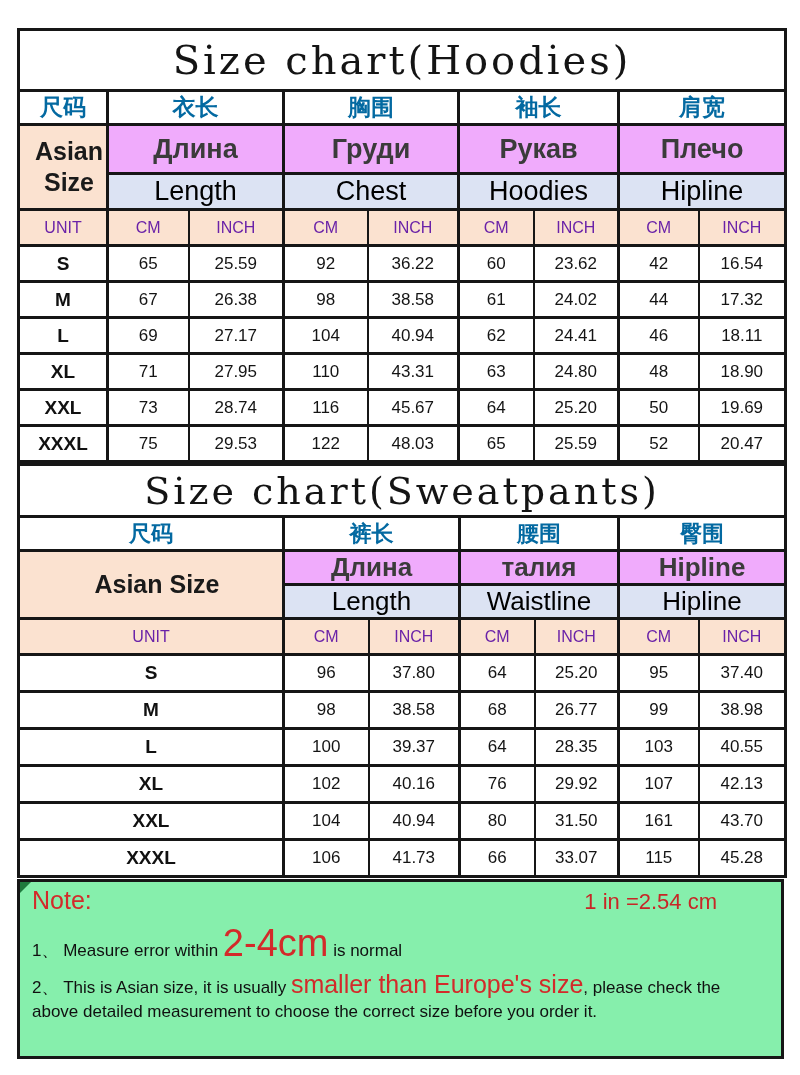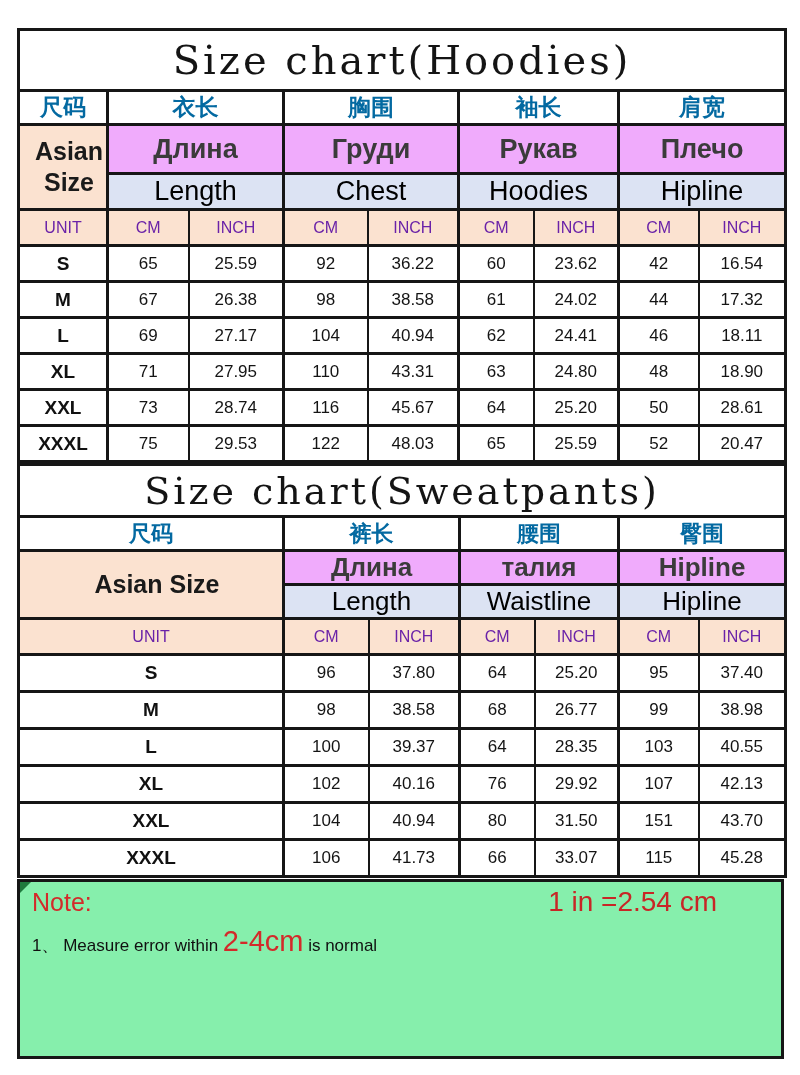--- a/index.html
+++ b/index.html
@@ -91,23 +91,23 @@
     border-top: 11px solid #1f7a3d;
     border-right: 11px solid transparent;
   }
   .note-head {
     display: flex;
     justify-content: space-between;
     align-items: baseline;
     padding-right: 50px;
   }
   .note-label { color: #d32a2a; font-size: 25px; }
-  .note-conv  { color: #c82626; font-size: 28px; }
+  .note-conv  { color: #c82626; font-size: 22px; }
   .note-item  { font-size: 17px; color: #101010; margin-top: 9px; line-height: 24px; }
-  .note-item .big-red { color: #d32a2a; font-size: 29px; line-height: 1; }
+  .note-item .big-red { color: #d32a2a; font-size: 38px; line-height: 1; }
   .note-item .med-red { color: #d32a2a; font-size: 25px; line-height: 1; }
 </style>
 </head>
 <body>
 
 <div class="sheet">
   <div class="wrap">
 
     <table class="size-table">
       <colgroup>
@@ -202,21 +202,21 @@
       </tr>
       <tr class="data-row">
         <td class="size">XXL</td>
         <td class="val gs">73</td>
         <td class="val">28.74</td>
         <td class="val gs">116</td>
         <td class="val">45.67</td>
         <td class="val gs">64</td>
         <td class="val">25.20</td>
         <td class="val gs">50</td>
-        <td class="val">28.61</td>
+        <td class="val">19.69</td>
       </tr>
       <tr class="data-row">
         <td class="size">XXXL</td>
         <td class="val gs">75</td>
         <td class="val">29.53</td>
         <td class="val gs">122</td>
         <td class="val">48.03</td>
         <td class="val gs">65</td>
         <td class="val">25.59</td>
         <td class="val gs">52</td>
@@ -300,21 +300,21 @@
         <td class="val">29.92</td>
         <td class="val gs">107</td>
         <td class="val">42.13</td>
       </tr>
       <tr class="data-row">
         <td class="size">XXL</td>
         <td class="val gs">104</td>
         <td class="val">40.94</td>
         <td class="val gs">80</td>
         <td class="val">31.50</td>
-        <td class="val gs">151</td>
+        <td class="val gs">161</td>
         <td class="val">43.70</td>
       </tr>
       <tr class="data-row">
         <td class="size">XXXL</td>
         <td class="val gs">106</td>
         <td class="val">41.73</td>
         <td class="val gs">66</td>
         <td class="val">33.07</td>
         <td class="val gs">115</td>
         <td class="val">45.28</td>
@@ -322,16 +322,17 @@
     </tbody>
       </table>
 
     <div class="notes">
       <div class="corner"></div>
       <div class="note-head">
         <span class="note-label">Note:</span>
         <span class="note-conv">1 in =2.54 cm</span>
       </div>
       <div class="note-item"><span>1、  Measure error within </span><span class="big-red">2-4cm</span><span> is normal</span></div>
+      <div class="note-item"><span>2、  This is Asian size, it is usually </span><span class="med-red">smaller than Europe's size</span><span>, please check the above detailed measurement to choose the correct size before you order it.</span></div>
     </div>
 
   </div>
 </div>
 
 </body></html>

